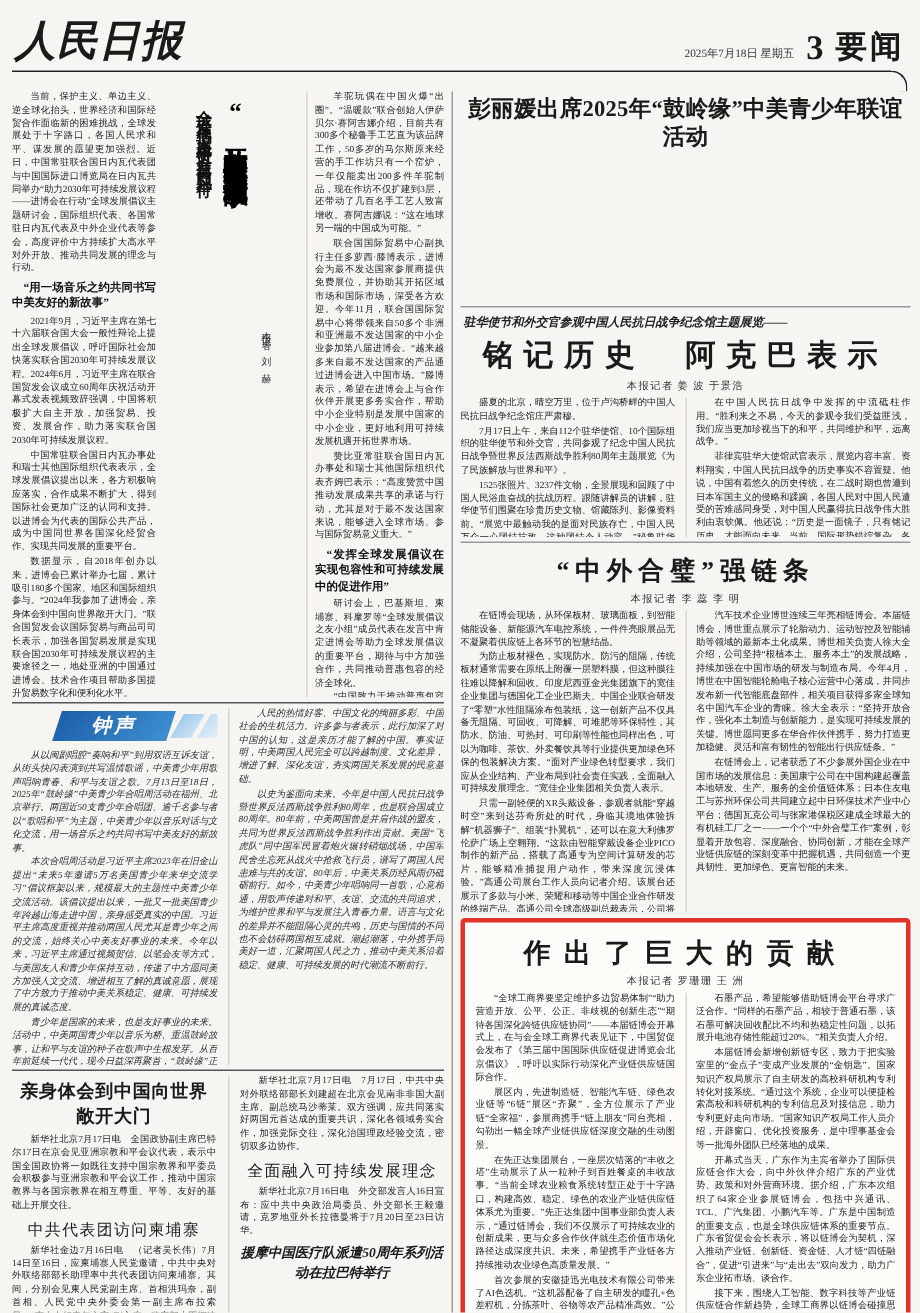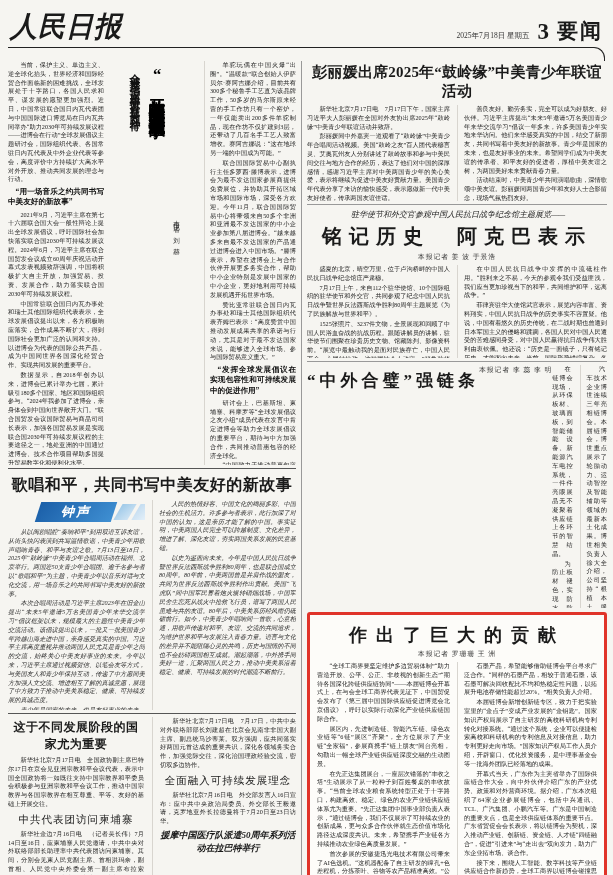--- a/index.html
+++ b/index.html
@@ -51,27 +51,27 @@
   .zs-sw1{left:98px;}
   .zs-sw2{left:116px;background:linear-gradient(120deg,#c3dcf0,#e4f0f9);}
   
   .briefs{flex:1;display:flex;gap:8px;overflow:hidden;}
   .briefs .bcol{flex:1;min-width:0;overflow:hidden;text-align:justify;}
   .briefs .bcol + .bcol{border-left:0.5px solid #d8d5cf;padding-left:7px;}
   .bh-b1{font-size:12px;font-weight:900;text-align:center;margin:2px 0 3px 0;letter-spacing:0.5px;}
   .bh-b2{font-size:10.5px;font-weight:500;text-align:center;margin:4px 0 3px 0;letter-spacing:1px;}
   .bh-b3{font-size:9px;font-weight:700;font-style:italic;text-align:center;margin:3px 0 3px 0;}
   
-  .peng{height:140px;display:flex;flex-direction:column;overflow:hidden;}
+  .peng{height:140px;display:flex;flex-direction:row;overflow:hidden;}
   .peng-head{font-size:15px;font-weight:900;text-align:center;margin:2px 0 4px 0;letter-spacing:0.2px;}
   .mingji{height:150px;display:flex;flex-direction:column;overflow:hidden;}
-  .kicker{font-size:8px;font-style:italic;font-weight:400;margin:1px 0 2px 2px;color:#222;text-align:center;}
+  .kicker{font-size:8px;font-style:italic;font-weight:700;margin:1px 0 2px 2px;color:#222;}
   .mj-head{font-size:20px;font-weight:900;text-align:center;letter-spacing:7px;margin:1px 0 2px 0;}
   .byline{font-size:6.8px;text-align:center;color:#333;margin:0 0 3px 0;letter-spacing:1px;}
-  .zw{height:243px;display:flex;flex-direction:row;overflow:hidden;}
+  .zw{height:243px;display:flex;flex-direction:column;overflow:hidden;}
   .zw-head{font-size:17px;font-weight:900;text-align:center;letter-spacing:4px;margin:4px 0 2px 0;}
   
   .redbox{flex:1;border:3px solid #e0342a;border-radius:3px;margin-top:4px;padding:6px 7px 6px 7px;display:flex;flex-direction:column;overflow:hidden;position:relative;background:#fdfcf9;}
   .cx-head{font-size:18px;font-weight:900;text-align:center;letter-spacing:9px;margin:2px 0 2px 0;}
 </style>
 </head>
 <body>
 
 <div class="page">
 
@@ -111,21 +111,20 @@
             <p class="bp">赞比亚常驻联合国日内瓦办事处和瑞士其他国际组织代表齐姆巴表示：“高度赞赏中国推动发展成果共享的承诺与行动，尤其是对于最不发达国家来说，能够进入全球市场、参与国际贸易意义重大。”</p>
             <p class="bh">“发挥全球发展倡议在实现包容性和可持续发展中的促进作用”</p>
             <p class="bp">研讨会上，巴基斯坦、柬埔寨、科摩罗等“全球发展倡议之友小组”成员代表在发言中肯定进博会等助力全球发展倡议的重要平台，期待与中方加强合作，共同推动普惠包容的经济全球化。</p>
             <p class="bp">“中国致力于推动普惠包容的经济全球化，这于不同发展阶段的国家尤为重要。”巴基斯坦常驻联合国日内瓦办事处和瑞士其他国际组织代表比拉尔·阿克巴表示，目前全球南方国家仍普遍面临生产能力不足、市场准入壁垒高、数字化等发展难题，需要积极推动国际合作，“发挥全球发展倡议在实现包容性和可持续发展中的促进作用”。</p>
           </div>
       </div>
 
       <div class="hrule"></div>
 
       <div class="zs">
-        <div class="zs-head">歌唱和平，共同书写中美友好的新故事</div>
         <div class="cols italic">
           <div class="col">
             <div class="zs-logo-wrap">
               <div class="zs-logo">
                   <span>钟声</span>
                 </div>
               <div class="zs-sw1"></div>
               <div class="zs-sw2"></div>
             </div>
             <div>
@@ -138,21 +137,21 @@
               <p class="bp">人民的热情好客、中国文化的绚丽多彩、中国社会的生机活力。许多参与者表示，此行加深了对中国的认知，这是亲历才能了解的中国。事实证明，中美两国人民完全可以跨越制度、文化差异，增进了解、深化友谊，夯实两国关系发展的民意基础。</p>
               <p class="bp">以史为鉴面向未来。今年是中国人民抗日战争暨世界反法西斯战争胜利80周年，也是联合国成立80周年。80年前，中美两国曾是并肩作战的盟友，共同为世界反法西斯战争胜利作出贡献。美国“飞虎队”同中国军民冒着炮火辗转硝烟战场，中国军民舍生忘死从战火中抢救飞行员，谱写了两国人民患难与共的友谊。80年后，中美关系历经风雨仍砥砺前行。如今，中美青少年唱响同一首歌，心意相通，用歌声传递对和平、友谊、交流的共同追求，为维护世界和平与发展注入青春力量。语言与文化的差异并不能阻隔心灵的共鸣，历史与国情的不同也不会妨碍两国相互成就。潮起潮落，中外携手同美好一道，汇聚两国人民之力，推动中美关系沿着稳定、健康、可持续发展的时代潮流不断前行。</p>
             </div>
         </div>
       </div>
 
       <div class="hrule"></div>
 
       <div class="briefs">
         <div class="bcol">
-            <div class="bh-b1">这于不同发展阶段的国家尤为重要</div>
+            <div class="bh-b1">亲身体会到中国向世界敞开大门</div>
             <p class="bp">新华社北京7月17日电　全国政协副主席巴特尔17日在京会见亚洲宗教和平会议代表，表示中国全国政协将一如既往支持中国宗教界和平委员会积极参与亚洲宗教和平会议工作，推动中国宗教界与各国宗教界在相互尊重、平等、友好的基础上开展交往。</p>
             <div class="bh-b2">中共代表团访问柬埔寨</div>
             <p class="bp">新华社金边7月16日电　（记者吴长伟）7月14日至16日，应柬埔寨人民党邀请，中共中央对外联络部部长助理率中共代表团访问柬埔寨。其间，分别会见柬人民党副主席、首相洪玛奈，副首相、人民党中央外委会第一副主席布拉索昆，“柬中友好青年之家”副主席、监察部大臣辉速亨，出席中柬执政党治国理政经验交流会。</p>
           </div>
         <div class="bcol">
             <p class="bp">新华社北京7月17日电　7月17日，中共中央对外联络部部长刘建超在北京会见南非非国大副主席、副总统马沙蒂莱。双方强调，应共同落实好两国元首达成的重要共识，深化各领域务实合作，加强党际交往，深化治国理政经验交流，密切双多边协作。</p>
             <div class="bh-b2">全面融入可持续发展理念</div>
             <p class="bp">新华社北京7月16日电　外交部发言人16日宣布：应中共中央政治局委员、外交部长王毅邀请，克罗地亚外长拉德曼将于7月20日至23日访华。</p>
             <div class="bh-b3">援摩中国医疗队派遣50周年系列活动在拉巴特举行</div>
           </div>

